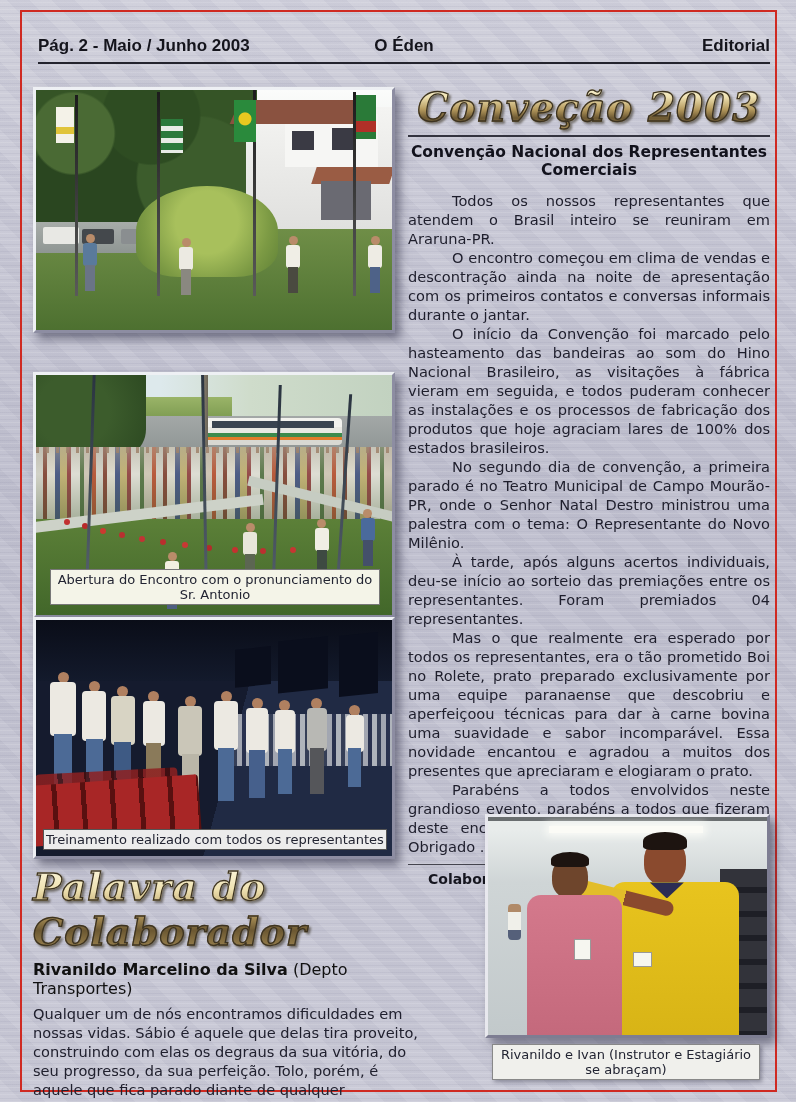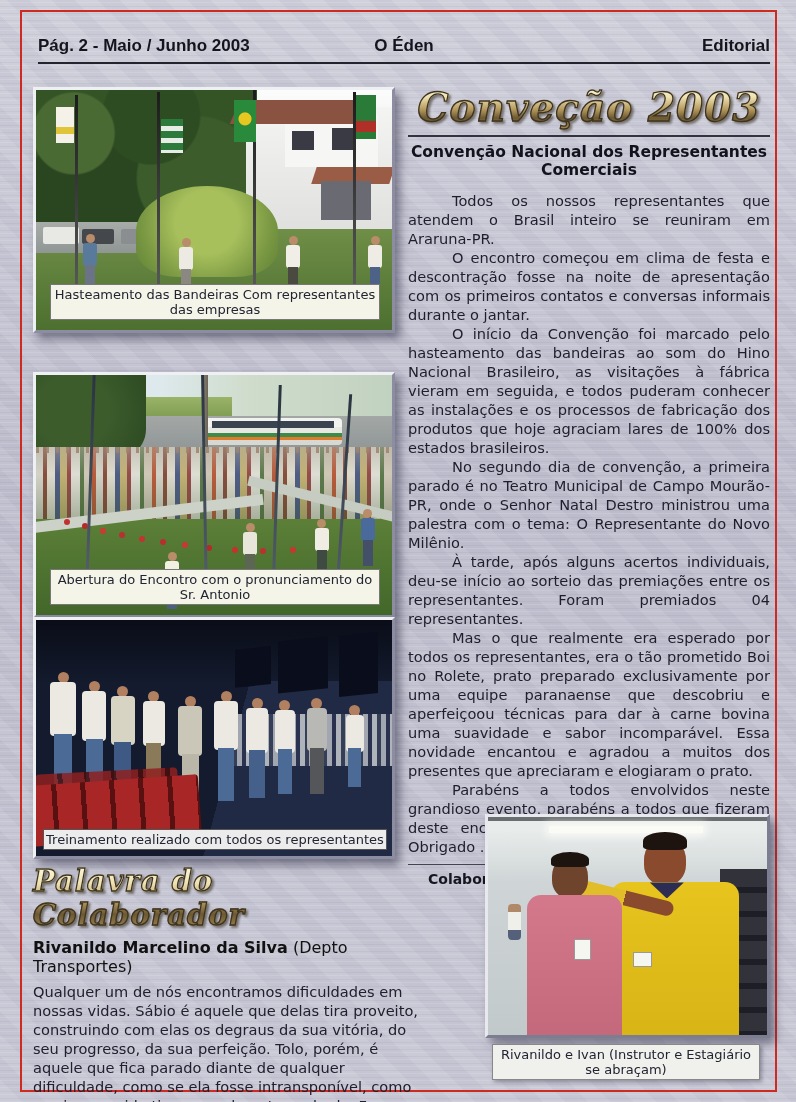--- a/index.html
+++ b/index.html
@@ -182,21 +182,20 @@
           <div class="pants" style="background:#8a8880;"></div>
       </div>
       <div class="man" style="left:70%;bottom:15%;">
         <div class="shirt" style="background:#f0eee6;"></div>
           <div class="pants" style="background:#4a4a40;"></div>
       </div>
       <div class="man" style="left:93%;bottom:15%;">
         <div class="shirt" style="background:#eeece4;"></div>
           <div class="pants" style="background:#4e6288;"></div>
       </div>
-      <div class="caption-strip">Hasteamento das Bandeiras Com representantes das empresas</div>
     </div>
   </div>
 
   <div class="photo" style="left:33px;top:372px;width:356px;height:240px;">
     <div class="scene">
       <div class="p2-sky"></div>
       <div class="p2-field"></div>
       <div class="p2-lot"></div>
       <div class="p2-bus"></div>
       <div class="p2-trees"></div>
@@ -279,37 +278,37 @@
           <div class="pants"></div>
         </div>
       <div class="p3-seats2"></div>
       <div class="p3-seats"></div>
       <div class="caption-strip p3-caption">Treinamento realizado com todos os representantes</div>
     </div>
   </div>
 
   <div class="contrib">
     <div class="gold-wrap">
-      <div class="gold" style="font-size:29px;">Palavra do Colaborador</div>
+      <div class="gold" style="font-size:38px;">Palavra do Colaborador</div>
     </div>
     <div class="contrib-name">
       <span>Rivanildo Marcelino da Silva</span><span class="normal"> (Depto Transportes)</span>
     </div>
     <p class="contrib-body">Qualquer um de nós encontramos dificuldades em nossas vidas. Sábio é aquele que delas tira proveito, construindo com elas os degraus da sua vitória, do seu progresso, da sua perfeição. Tolo, porém, é aquele que fica parado diante de qualquer dificuldade, como se ela fosse intransponível, como se ai a sua vida tivesse realmente acabado. Faz lembrar aquele infeliz de quem nos fala o evangelho, que pôs a mão no arado e ficou olhando para traz, em vez de arar a terra a sua frente.</p>
   </div>
 
   <div class="right-col">
     <div class="gold-wrap">
       <div class="gold" style="font-size:39px;text-align:center;">Conveção 2003</div>
     </div>
     <div class="title-rule"></div>
     <h3 class="subtitle">Convenção Nacional dos Representantes Comerciais</h3>
     <div class="article">
       <p>Todos os nossos representantes que atendem o Brasil inteiro se reuniram em Araruna-PR.</p>
-      <p>O encontro começou em clima de festa e descontração fosse na noite de apresentação com os primeiros contatos e conversas informais durante o jantar.</p>
+      <p>O encontro começou em clima de vendas e descontração ainda na noite de apresentação com os primeiros contatos e conversas informais durante o jantar.</p>
       <p>O início da Convenção foi marcado pelo hasteamento das bandeiras ao som do Hino Nacional Brasileiro, as visitações à fábrica vieram em seguida, e todos puderam conhecer as instalações e os processos de fabricação dos produtos que hoje agraciam lares de 100% dos estados brasileiros.</p>
       <p>No segundo dia de convenção, a primeira parado é no Teatro Municipal de Campo Mourão-PR, onde o Senhor Natal Destro ministrou uma palestra com o tema: O Representante do Novo Milênio.</p>
       <p>À tarde, após alguns acertos individuais, deu-se início ao sorteio das premiações entre os representantes. Foram premiados 04 representantes.</p>
       <p>Mas o que realmente era esperado por todos os representantes, era o tão prometido Boi no Rolete, prato preparado exclusivamente por uma equipe paranaense que descobriu e aperfeiçoou técnicas para dar à carne bovina uma suavidade e sabor incomparável. Essa novidade encantou e agradou a muitos dos presentes que apreciaram e elogiaram o prato.</p>
       <p>Parabéns a todos envolvidos neste grandioso evento, parabéns a todos que fizeram deste encontro um marco em nossas vidas. Obrigado ....</p>
     </div>
     <div class="credit-rule"></div>
     <div class="credit">
       <b>Colaboração: Éderson</b><span> (Supervisão de Vendas)</span>
     </div>

